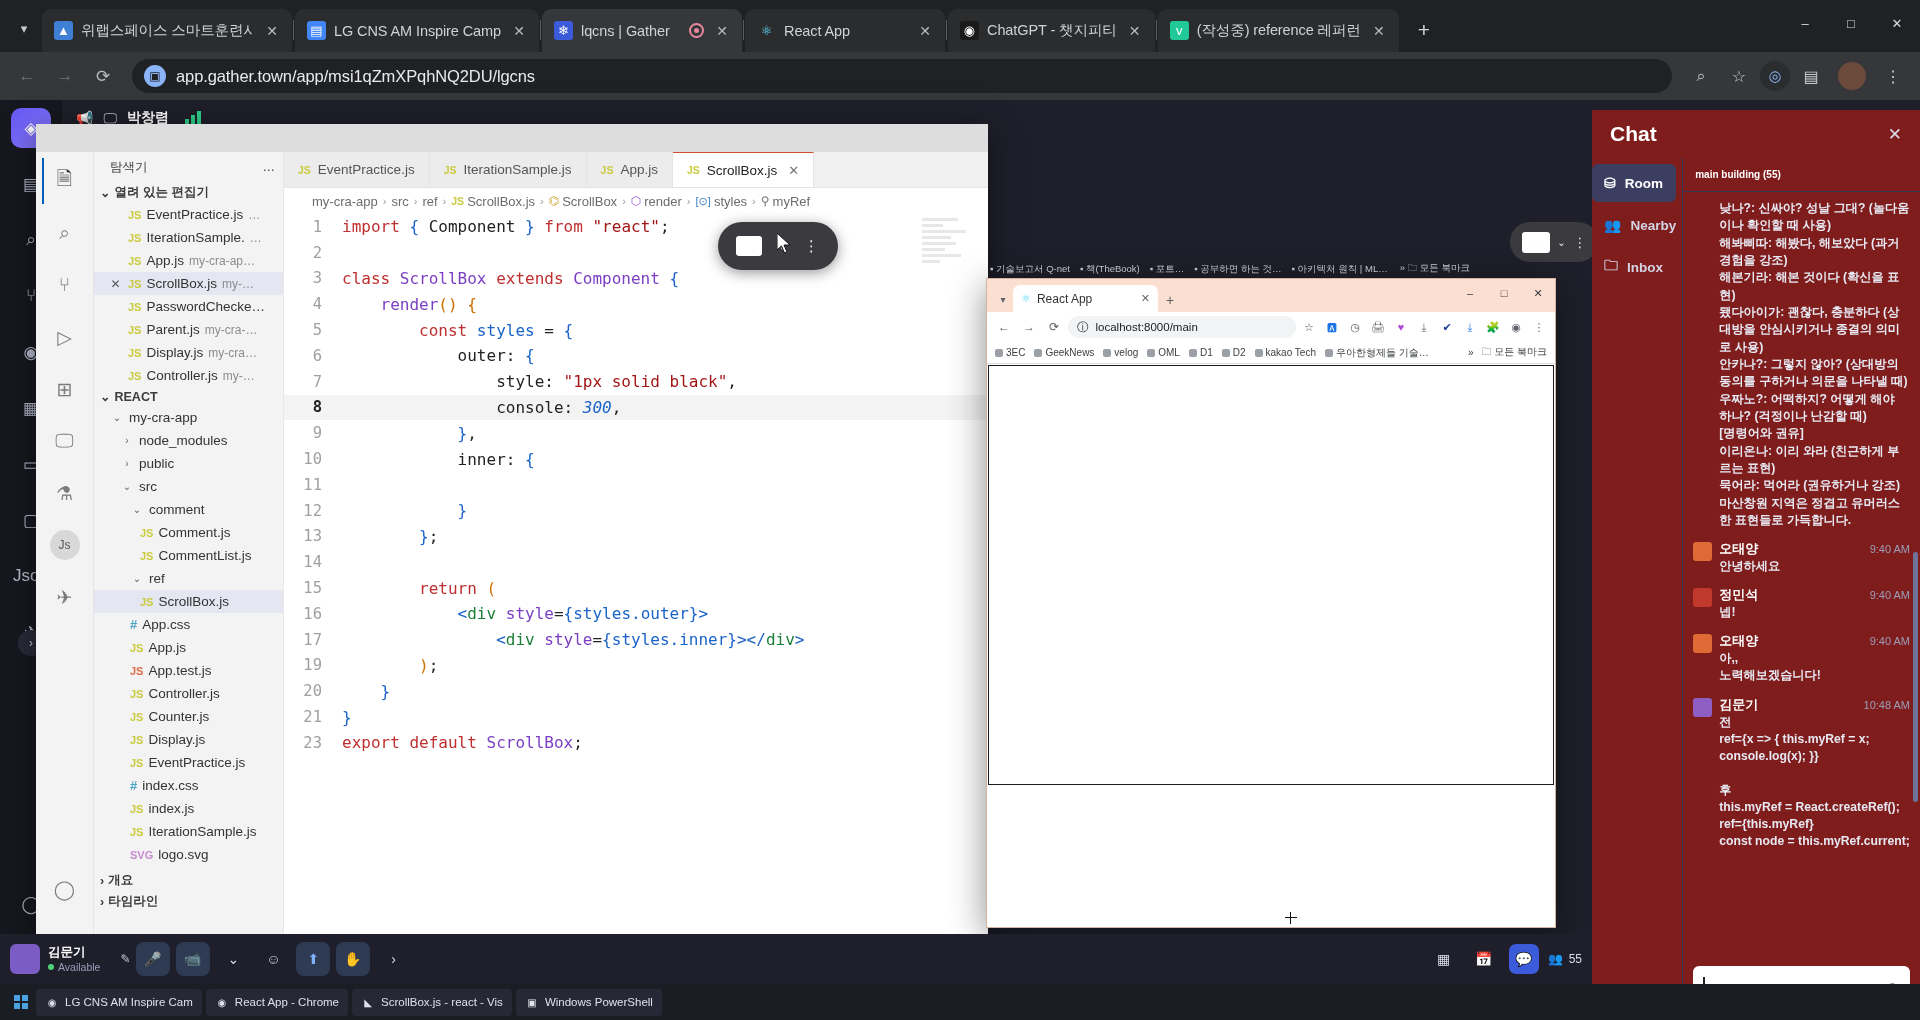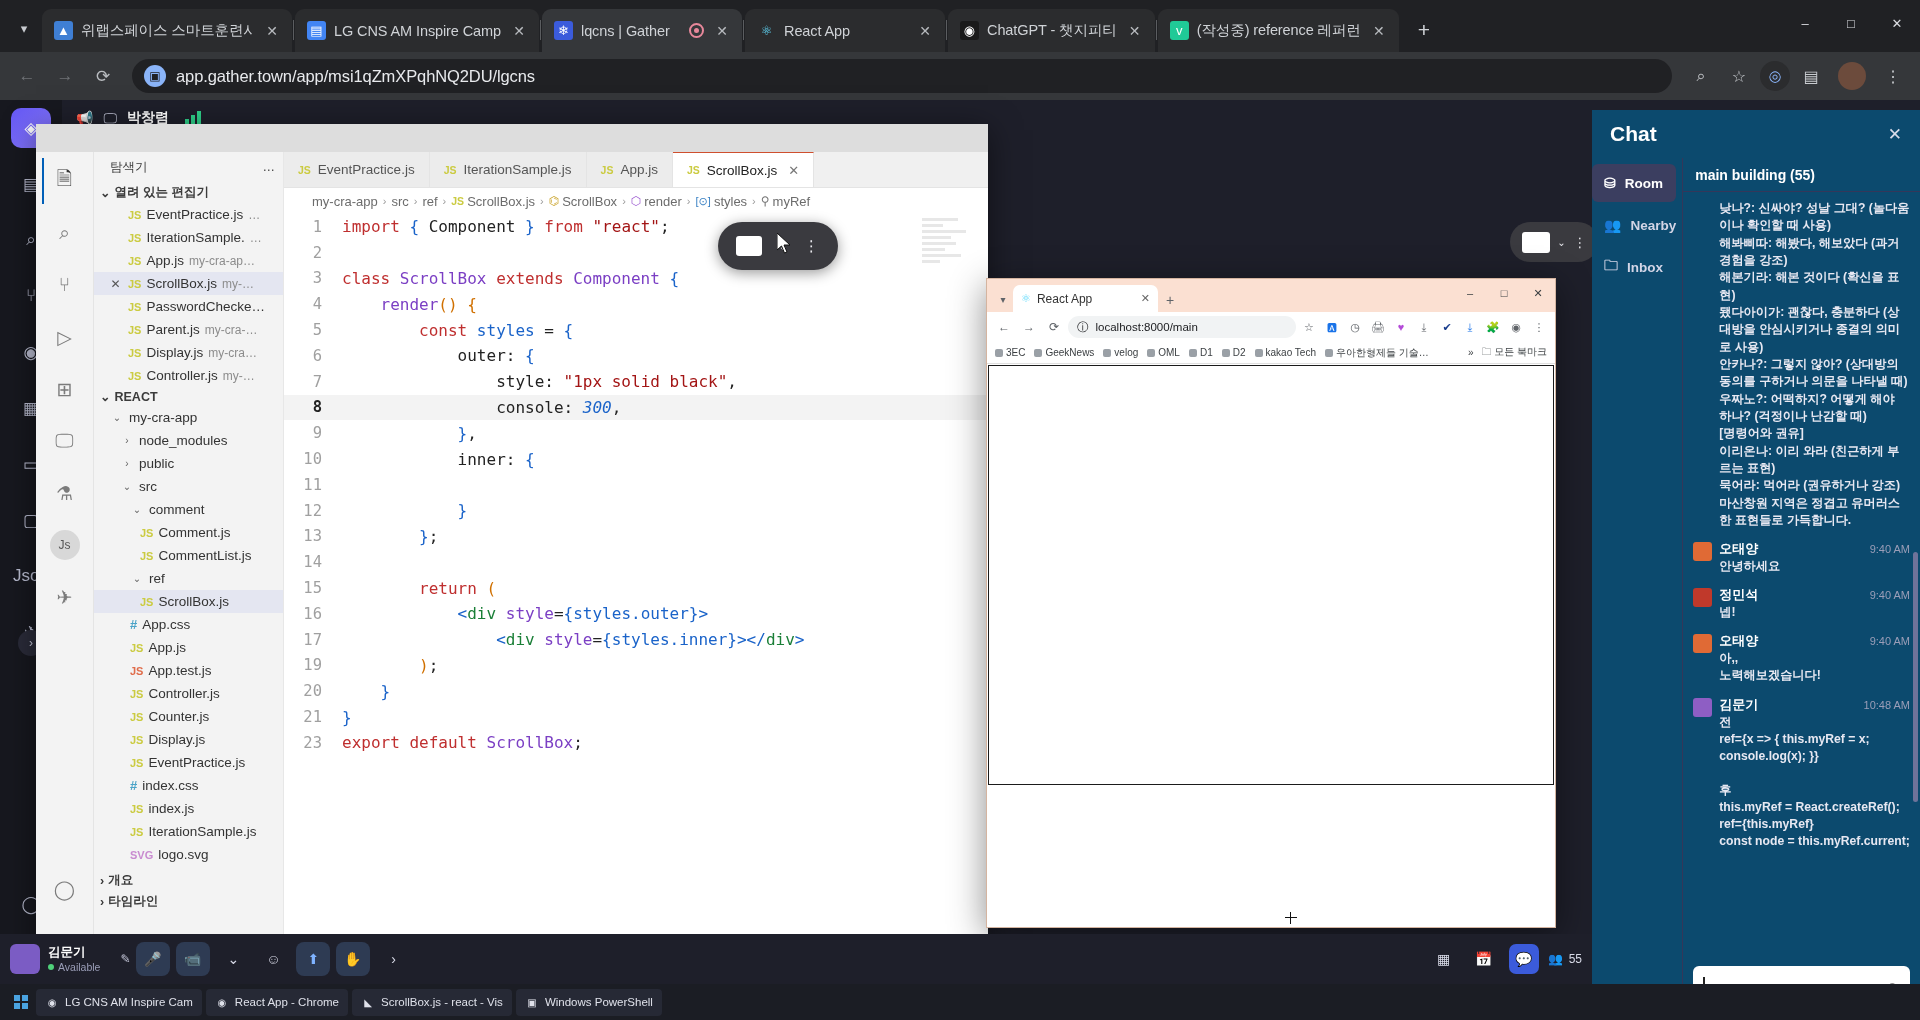--- a/index.html
+++ b/index.html
@@ -142,31 +142,31 @@
   .ov-toolbar .cv { color:#e9e9ee; font-size:11px;}
   .ov-toolbar .dots { color:#e9e9ee; font-size:15px; letter-spacing:1px; }
   .bigcursor { position:absolute; left:777px; top:133px; width:16px; height:22px; }
 
   .ov-toolbar2 { position:absolute; left:1510px; top:122px; width:88px; height:40px; background:#3a3a3f; border-radius:20px; display:flex; align-items:center; justify-content:space-around; padding:0 8px;}
   .ov-toolbar2 .sq{width:28px;height:21px;background:#fff;border-radius:3px;}
   .ov-toolbar2 .cv{color:#e9e9ee;font-size:10px;}
   .ov-toolbar2 .dots{color:#e9e9ee;font-size:13px;}
 
   
-  .chat { position:absolute; left:1592px; top:110px; width:328px; height:910px; background:#0c4a6e; display:flex; flex-direction:column; }
+  .chat { position:absolute; left:1592px; top:110px; width:328px; height:910px; background:#7f1d1d; display:flex; flex-direction:column; }
   .chat-hd { height:48px; display:flex; align-items:center; justify-content:space-between; padding:0 18px; }
   .chat-hd .t { color:#fff; font-size:21px; font-weight:bold; }
   .chat-hd .x { color:#d9dbe8; font-size:17px; }
   .chat-body { flex:1 1 auto; display:flex; min-height:0; }
   .chat-nav { width:95px; padding-top:6px; display:flex; flex-direction:column; gap:4px; }
   .chat-nav .ci { height:38px; display:flex; align-items:center; gap:9px; padding-left:12px; color:#d3d5e6; font-size:13.5px; font-weight:bold; border-radius:6px; margin-right:6px;}
   .chat-nav .ci.sel { background:#3b3e60; color:#fff; }
   .chat-nav .ci .g { font-size:14px; }
   .chat-pane { flex:1 1 auto; display:flex; flex-direction:column; min-width:0; border-left:1px solid #34375a; }
-  .chat-room { height:34px; display:flex; align-items:center; padding-left:12px; color:#fff; font-size:14px; font-weight:bold; border-bottom:1px solid #34375a;}
+  .chat-room { height:34px; display:flex; align-items:center; padding-left:12px; color:#fff; font-size:10px; font-weight:bold; border-bottom:1px solid #34375a;}
   .chat-scroll { flex:1 1 auto; overflow:hidden; padding:8px 10px 0 10px; position:relative; }
   .sysmsg { color:#e7e8f2; font-size:12.2px; line-height:1.42; font-weight:bold; padding-left:26px; white-space:pre-wrap; word-break:break-all; }
   .msg { display:flex; gap:7px; margin-top:11px; }
   .msg .av { width:19px;height:19px; flex:0 0 19px; border-radius:3px; margin-top:2px; position:relative; overflow:hidden;}
   .msg .bd { flex:1 1 auto; min-width:0; }
   .msg .hdr { display:flex; align-items:baseline; gap:6px; }
   .msg .nm { color:#fff; font-size:13px; font-weight:bold; }
   .msg .tm { margin-left:auto; color:#9b9eb8; font-size:11px; }
   .msg .tx { color:#e7e8f2; font-size:12.2px; font-weight:bold; line-height:1.4; white-space:pre-wrap; word-break:break-word; }
   .chat-sbar { position:absolute; right:2px; top:360px; width:5px; height:250px; background:#6f739a; border-radius:3px; }
@@ -682,20 +682,28 @@
     <svg class="bigcursor" viewBox="0 0 16 22">
       <polygon points="0,0 0,17 4.5,13 7.5,20 10,19 7,12 13,12" fill="#fff" stroke="#111" stroke-width="1"></polygon>
     </svg>
 
     <div class="ov-toolbar2">
       <div class="sq"></div>
       <div class="cv">⌄</div>
       <div class="dots">⋮</div>
     </div>
 
+    <div style="position:absolute;left:990px;top:160px;width:480px;height:18px;display:flex;align-items:center;gap:10px;font-size:9.5px;color:#cfd2d6;overflow:hidden;" id="outer-bm-host">
+          <span style="white-space: nowrap;">▪ 기술보고서 Q-net</span>
+          <span style="white-space: nowrap;">▪ 책(TheBook)</span>
+          <span style="white-space: nowrap;">▪ 포트…</span>
+          <span style="white-space: nowrap;">▪ 공부하면 하는 것…</span>
+          <span style="white-space: nowrap;">▪ 아키텍처 원칙 | ML…</span>
+          <span style="margin-left: auto;">»  🗀 모든 북마크</span>
+        </div>
 
     <div class="popup">
       <div class="pp-tabs">
         <div class="pp-caret">▾</div>
         <div class="pp-tab">
           <span class="fv">⚛</span>
           <span>React App</span>
           <span class="cl">✕</span>
         </div>
         <div class="pp-plus">+</div>

